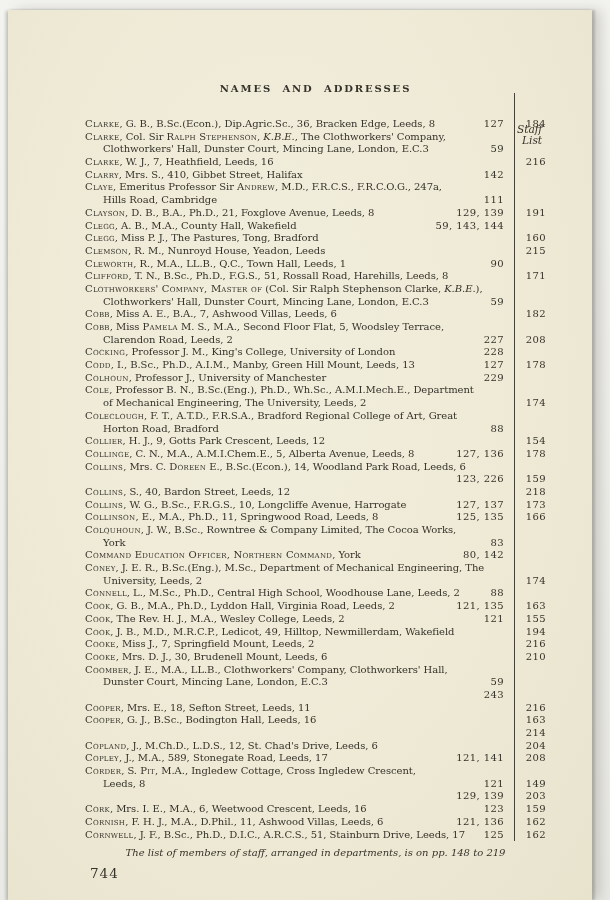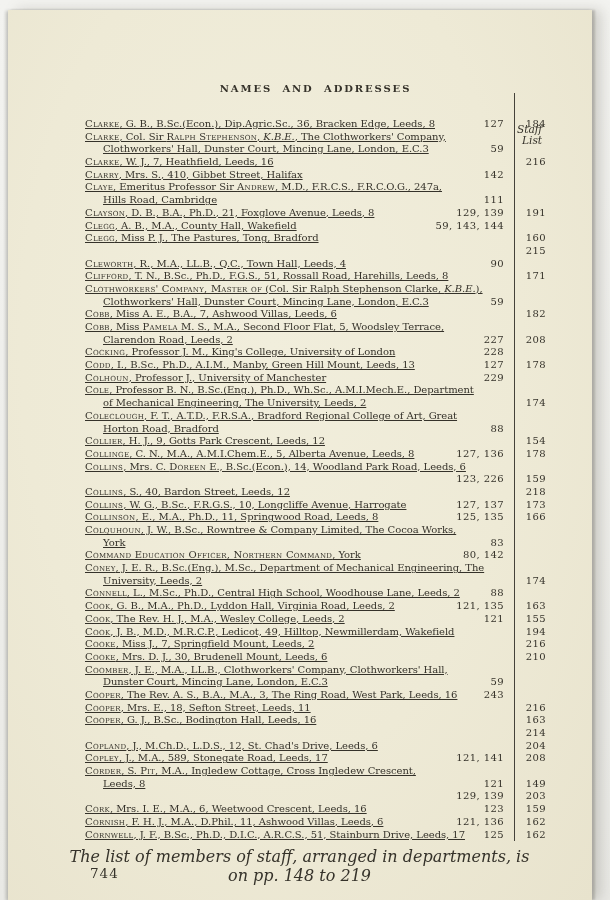--- a/index.html
+++ b/index.html
@@ -11,28 +11,28 @@
     box-shadow:-2px 1px 3px rgba(60,60,55,.28), 3px 0 2px rgba(125,123,114,.38), 9px 0 12px rgba(125,123,114,.30);
     color:var(--ink,#35322a);}
   .running-head{position:absolute;left:77px;top:73px;width:461px;text-align:center;
     font-size:10px;font-weight:700;letter-spacing:1.9px;word-spacing:5px;}
   .staff-head{position:absolute;left:509px;top:84px;font-style:italic;font-size:10.6px;
     line-height:11px;font-weight:400;margin-top:30px;}
   .staff-head .l2{padding-left:5px;}
   .rule{position:absolute;left:506px;top:83px;width:1px;height:748px;background:var(--rule,#45423a);}
   .rows{position:absolute;left:77px;top:108px;width:467px;}
   .row{position:relative;height:12.7px;font-size:10px;line-height:12.7px;white-space:nowrap;}
-  .row .t{position:absolute;left:0;letter-spacing:-0.05px;text-decoration:underline;}
+  .row .t{position:absolute;left:0;letter-spacing:-0.05px;}
   .row.indent .t{left:18px;}
   .row .p{position:absolute;right:48px;letter-spacing:0.4px;}
   .row .s{position:absolute;right:6px;width:40px;text-align:right;letter-spacing:0.4px;}
   .sc{font-variant:small-caps;letter-spacing:0.25px;}
   .it{font-style:italic;}
-  .footnote{position:absolute;left:61px;top:837px;width:461px;text-align:center;
-    font-style:italic;font-size:16px;}
+  .footnote{position:absolute;left:77px;top:837px;width:461px;text-align:center;
+    font-style:italic;font-size:10px;}
   .folio{position:absolute;left:82px;top:855px;font-size:13.5px;letter-spacing:1px;text-align:right;}
 </style>
 </head>
 <body>
 
 <div class="scan">
   <div class="page">
 
     <div class="running-head">NAMES AND ADDRESSES</div>
 
@@ -78,24 +78,25 @@
         </div>
         <div class="row">
           <span class="t"><span class="sc">Clegg</span><span>, A. B., M.A., County Hall, Wakefield</span></span>
           <span class="p">59, 143, 144</span>
         </div>
         <div class="row">
           <span class="t"><span class="sc">Clegg</span><span>, Miss P. J., The Pastures, Tong, Bradford</span></span>
           <span class="s">160</span>
         </div>
         <div class="row">
+          <span class="t"><span class="sc">Clemson</span><span>, R. M., Nunroyd House, Yeadon, Leeds</span></span>
           <span class="s">215</span>
         </div>
         <div class="row">
-          <span class="t"><span class="sc">Cleworth</span><span>, R., M.A., LL.B., Q.C., Town Hall, Leeds, 4</span></span>
+          <span class="t"><span class="sc">Cleworth</span><span>, R., M.A., LL.B., Q.C., Town Hall, Leeds, 1</span></span>
           <span class="p">90</span>
         </div>
         <div class="row">
           <span class="t"><span class="sc">Clifford</span><span>, T. N., B.Sc., Ph.D., F.G.S., 51, Rossall Road, Harehills, Leeds, 8</span></span>
           <span class="s">171</span>
         </div>
         <div class="row">
           <span class="t"><span class="sc">Clothworkers' Company, Master of</span><span> (Col. Sir Ralph Stephenson Clarke, </span><span class="it">K.B.E.</span><span>),</span></span>
         </div>
         <div class="row indent">
@@ -217,21 +218,20 @@
           <span class="s">210</span>
         </div>
         <div class="row">
           <span class="t"><span class="sc">Coomber</span><span>, J. E., M.A., LL.B., Clothworkers' Company, Clothworkers' Hall,</span></span>
         </div>
         <div class="row indent">
           <span class="t"><span>Dunster Court, Mincing Lane, London, E.C.3</span></span>
           <span class="p">59</span>
         </div>
         <div class="row">
-          <span class="t"><span class="sc">Cooper</span><span>, The Rev. A. S., B.A., M.A., 3, The Ring Road, West Park, Leeds, 16</span></span>
           <span class="p">243</span>
         </div>
         <div class="row">
           <span class="t"><span class="sc">Cooper</span><span>, Mrs. E., 18, Sefton Street, Leeds, 11</span></span>
           <span class="s">216</span>
         </div>
         <div class="row">
           <span class="t"><span class="sc">Cooper</span><span>, G. J., B.Sc., Bodington Hall, Leeds, 16</span></span>
           <span class="s">163</span>
         </div>

